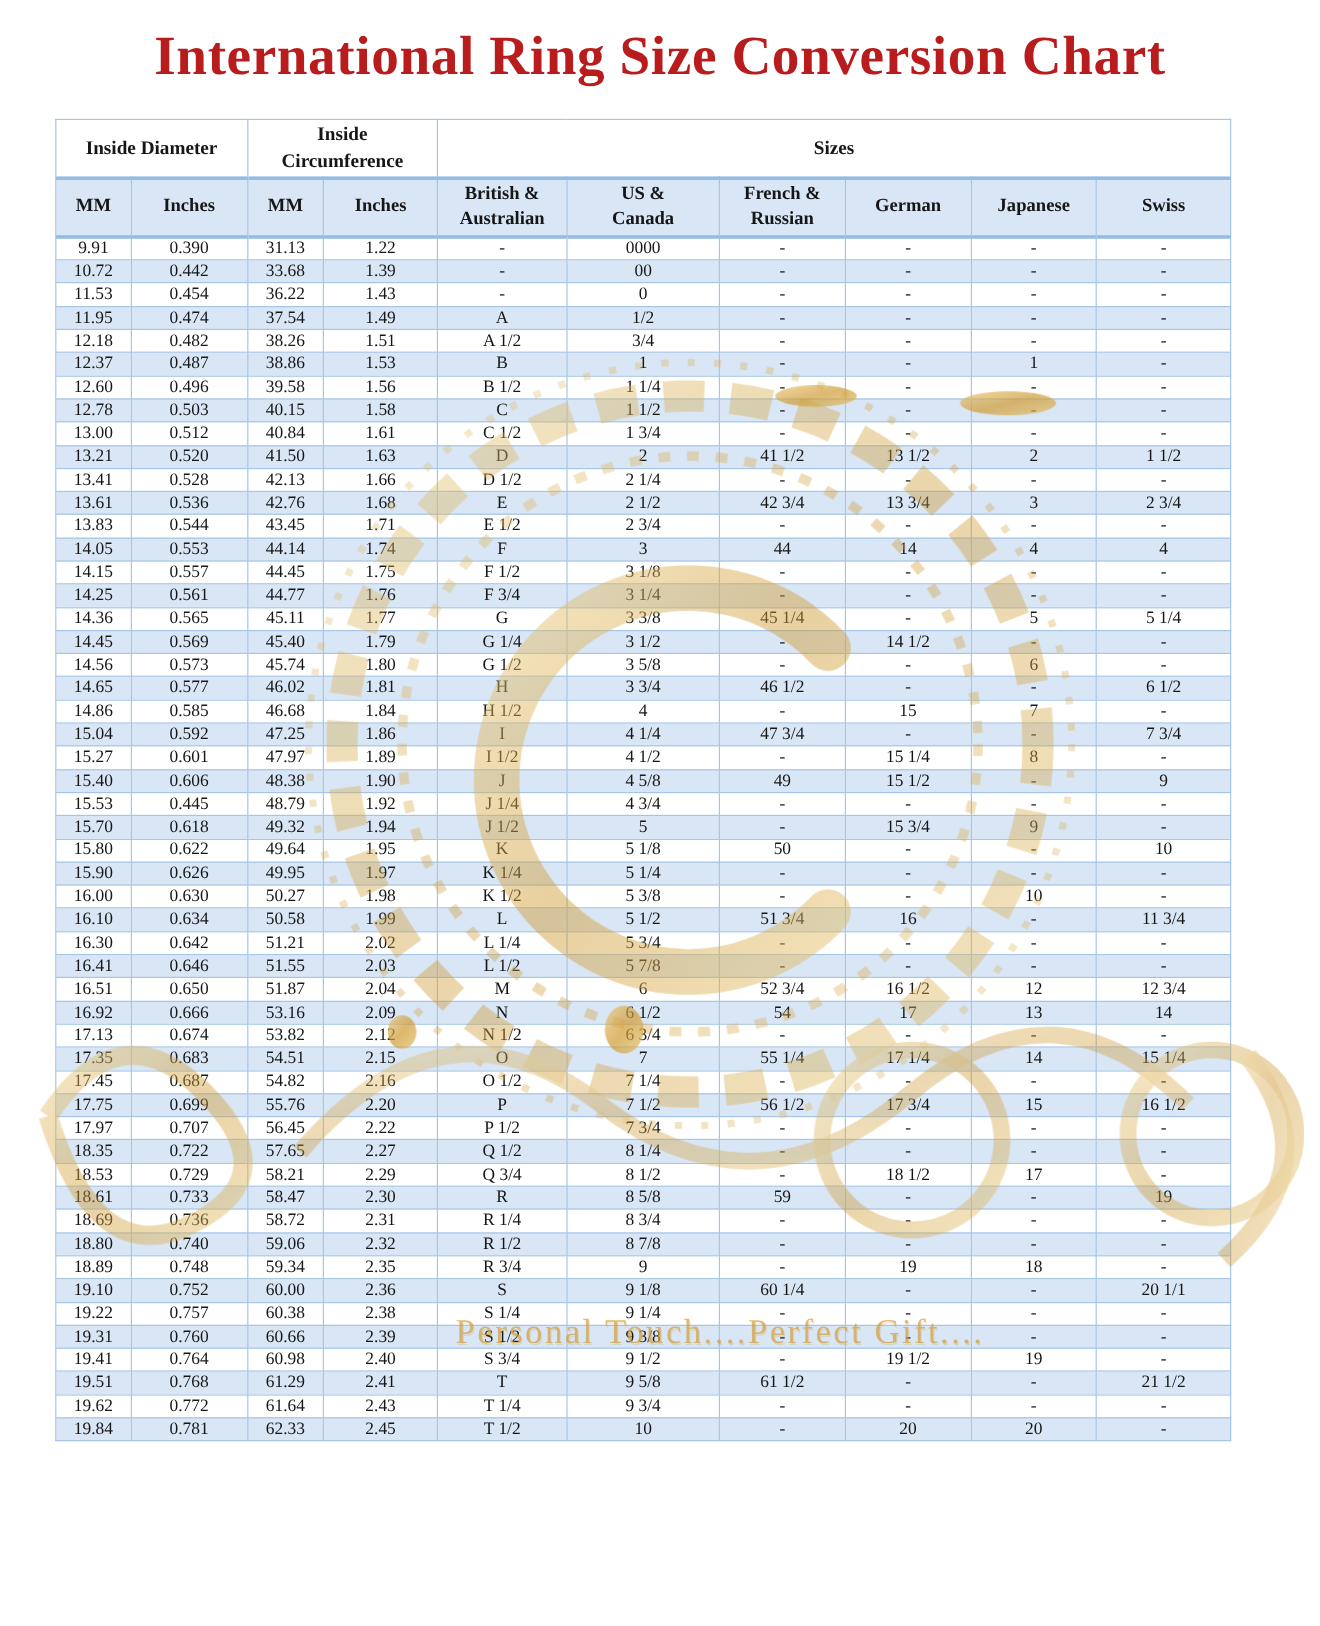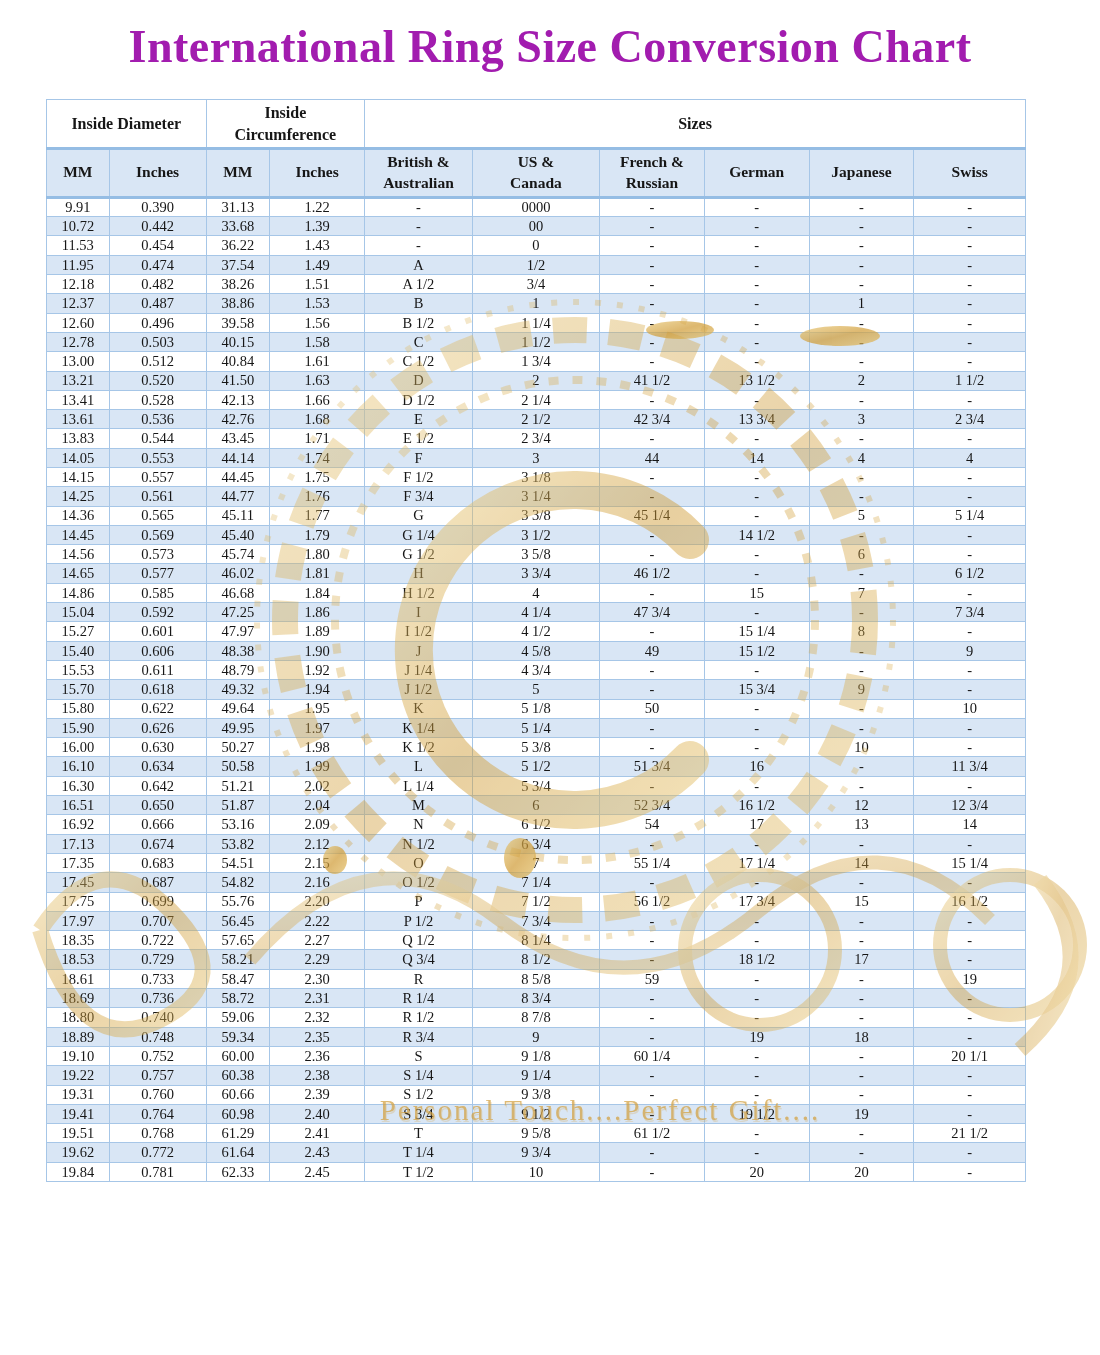--- a/index.html
+++ b/index.html
@@ -9,21 +9,21 @@
     --ink:#161616;
     --gold:#d3a03f;
   }
   *{box-sizing:border-box;margin:0;padding:0;}
   html,body{width:1100px;height:1355px;background:#ffffff;overflow:hidden;}
   body{position:relative;font-family:"Liberation Serif", serif;color:var(--ink);}
 
   .page-title{
     position:absolute;top:20px;left:0;width:1100px;
     text-align:center;font-size:46px;font-weight:700;letter-spacing:.5px;
-    color:#a21caf;
+    color:#b91c1c;
   }
 
   .ring-table{
     position:absolute;left:46px;top:99px;width:980px;
     border-collapse:collapse;table-layout:fixed;
     font-family:"Liberation Serif", serif;
     z-index:1;
     padding-left:28px;
   }
   .ring-table th,.ring-table td{
@@ -382,21 +382,21 @@
         <td>1.90</td>
         <td>J</td>
         <td>4 5/8</td>
         <td>49</td>
         <td>15 1/2</td>
         <td>-</td>
         <td>9</td>
       </tr>
       <tr>
         <td>15.53</td>
-        <td>0.611</td>
+        <td>0.445</td>
         <td>48.79</td>
         <td>1.92</td>
         <td>J 1/4</td>
         <td>4 3/4</td>
         <td>-</td>
         <td>-</td>
         <td>-</td>
         <td>-</td>
       </tr>
       <tr>
@@ -459,20 +459,32 @@
         <td>-</td>
         <td>11 3/4</td>
       </tr>
       <tr>
         <td>16.30</td>
         <td>0.642</td>
         <td>51.21</td>
         <td>2.02</td>
         <td>L 1/4</td>
         <td>5 3/4</td>
+        <td>-</td>
+        <td>-</td>
+        <td>-</td>
+        <td>-</td>
+      </tr>
+      <tr>
+        <td>16.41</td>
+        <td>0.646</td>
+        <td>51.55</td>
+        <td>2.03</td>
+        <td>L 1/2</td>
+        <td>5 7/8</td>
         <td>-</td>
         <td>-</td>
         <td>-</td>
         <td>-</td>
       </tr>
       <tr>
         <td>16.51</td>
         <td>0.650</td>
         <td>51.87</td>
         <td>2.04</td>

